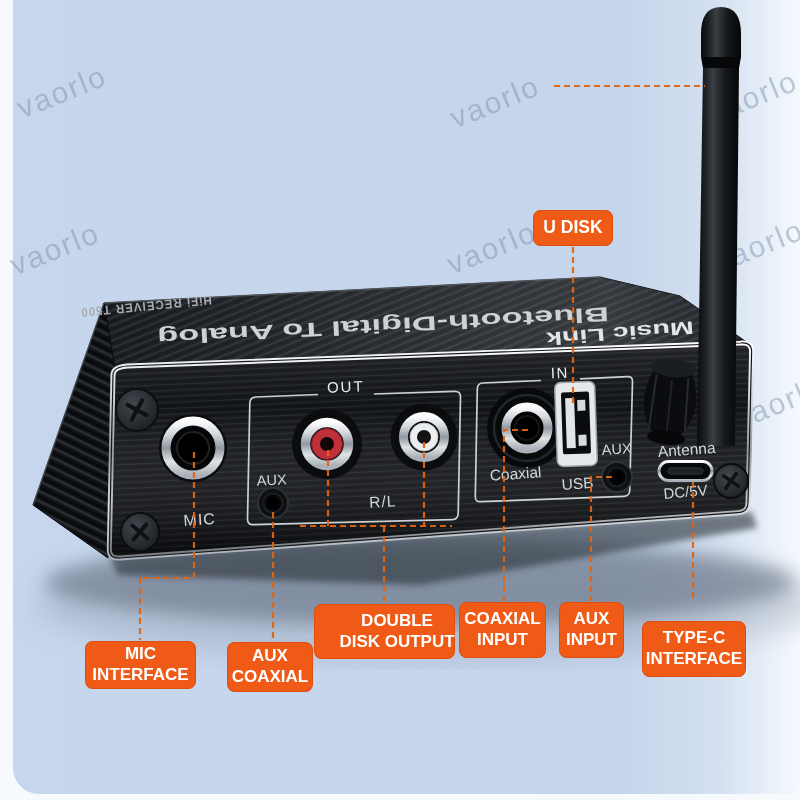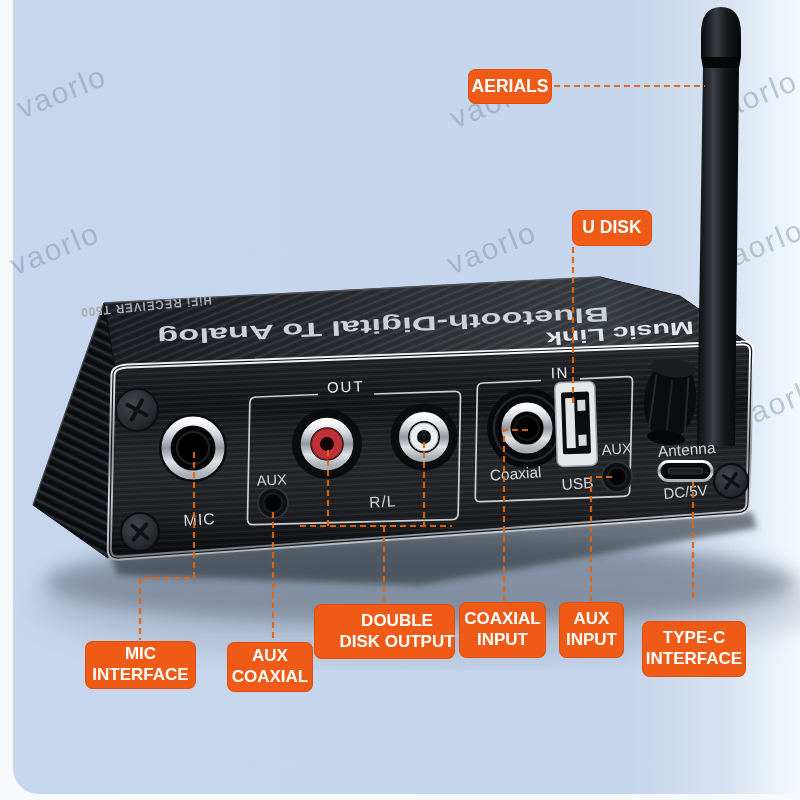--- a/index.html
+++ b/index.html
@@ -20,21 +20,21 @@
   .callout{
     position:absolute; box-sizing:border-box;
     background:#f05a17; color:#ffffff; font-weight:bold;
     border-radius:8px; padding:4px 6px;
     display:flex; flex-direction:column; align-items:center; justify-content:center;
     text-align:center; font-size:17px; line-height:1.22;
     box-shadow:inset 0 0 0 1px rgba(210,70,10,0.55);
   }
   .callout .l1,.callout .l2{white-space:nowrap;}
   .co-aerials{left:468px; top:69px;  width:84px;  height:35px; font-size:17.5px;}
-  .co-udisk  {left:533px; top:210px; width:80px;  height:36px; font-size:17.5px;margin-left:39px;}
+  .co-udisk  {left:533px; top:210px; width:80px;  height:36px; font-size:17.5px;}
   .co-mic    {left:85px;  top:641px; width:111px; height:48px;}
   .co-auxout {left:227px; top:642px; width:86px;  height:50px;}
   .co-lotus  {left:314px; top:604px; width:141px; height:55px;padding-left:31px;}
   .co-coax   {left:459px; top:602px; width:87px;  height:56px;}
   .co-auxin  {left:559px; top:602px; width:65px;  height:56px;}
   .co-typec  {left:642px; top:601px; width:104px; height:56px;margin-top:20px;}
 </style>
 </head>
 <body>
 
@@ -239,23 +239,20 @@
       <path d="M573,247 L573,406"></path>
       <path d="M194,452 L194,578 L140,578 L140,640"></path>
       <path d="M273,512 L273,641"></path>
       <path d="M328,450 L328,526 M424,442 L424,526 M300,526 L452,526 M384,526 L384,603"></path>
       <path d="M528,430 L504,430 L504,601"></path>
       <path d="M612,477 L591,477 L591,601"></path>
       <path d="M693,482 L693,600"></path>
     </g>
   </svg>
 
-  <div class="callout co-aerials">
-    <span class="l1">AERIALS</span>
-  </div>
   <div class="callout co-udisk">
     <span class="l1">U DISK</span>
   </div>
   <div class="callout co-mic">
     <span class="l1">MIC</span>
     <span class="l2">INTERFACE</span>
   </div>
   <div class="callout co-auxout">
     <span class="l1">AUX</span>
     <span class="l2">COAXIAL</span>

